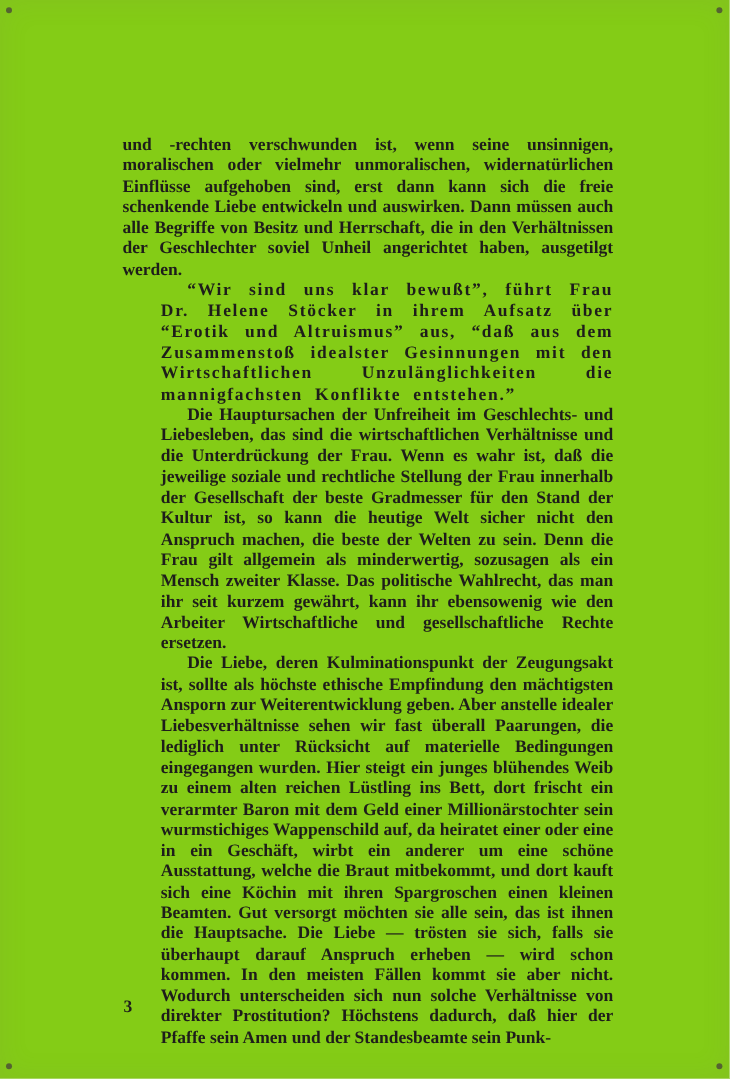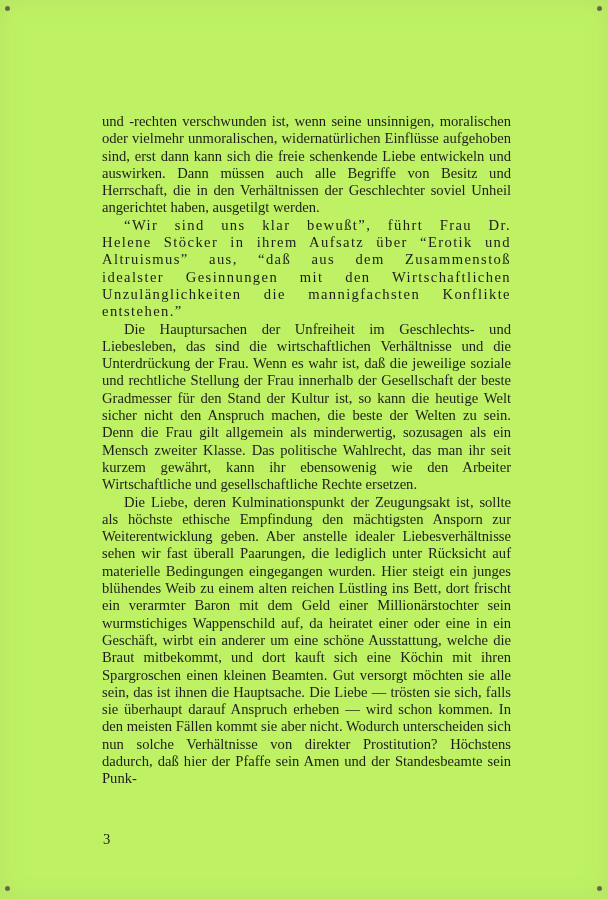--- a/index.html
+++ b/index.html
@@ -11,39 +11,41 @@
     height: 899px;
     position: relative;
     overflow: hidden;
     background: #fbfaf7;
     font-family: "Liberation Serif", "DejaVu Serif", serif;
     color: #1e1d1b;
   }
   .page {
     position: absolute;
     inset: 0;
-    background: #bef264;
+    background: #84cc16;
     box-shadow: inset 0 0 24px rgba(120,115,105,0.12);
+    font-weight: bold;
   }
   .textblock {
     position: absolute;
     left: 102px;
     top: 113px;
     width: 409px;
     font-size: 14.6px;
     line-height: 17.3px;
     text-align: justify;
     hyphens: auto;
     -webkit-hyphens: auto;
   }
   .textblock p {
     margin: 0;
   }
   .textblock p.indent {
     text-indent: 22px;
+    margin-left: 32px;
   }
   .textblock p.spaced {
     letter-spacing: 1.4px;
     word-spacing: 5px;
   }
   .pagenum {
     position: absolute;
     left: 103px;
     top: 831px;
     font-size: 14.6px;

